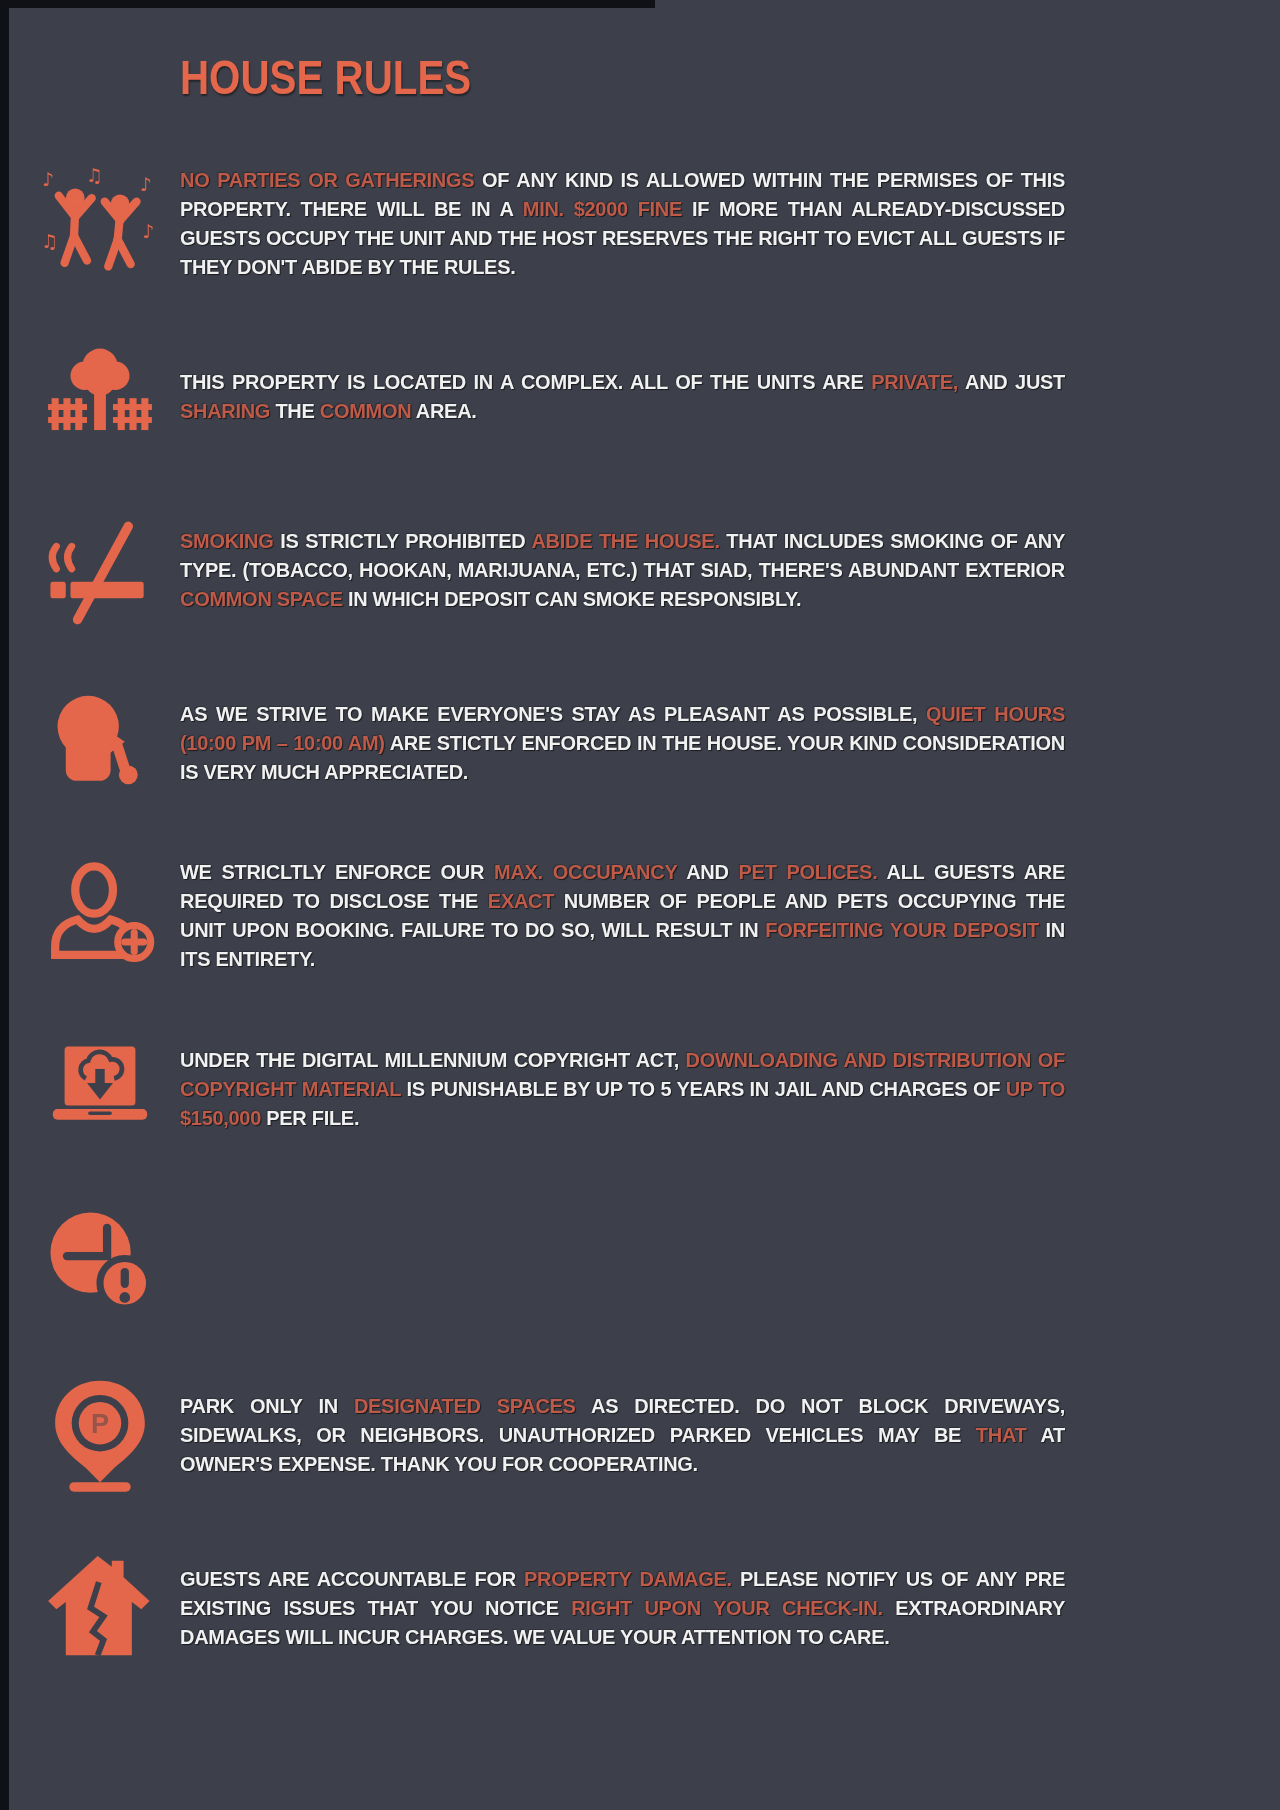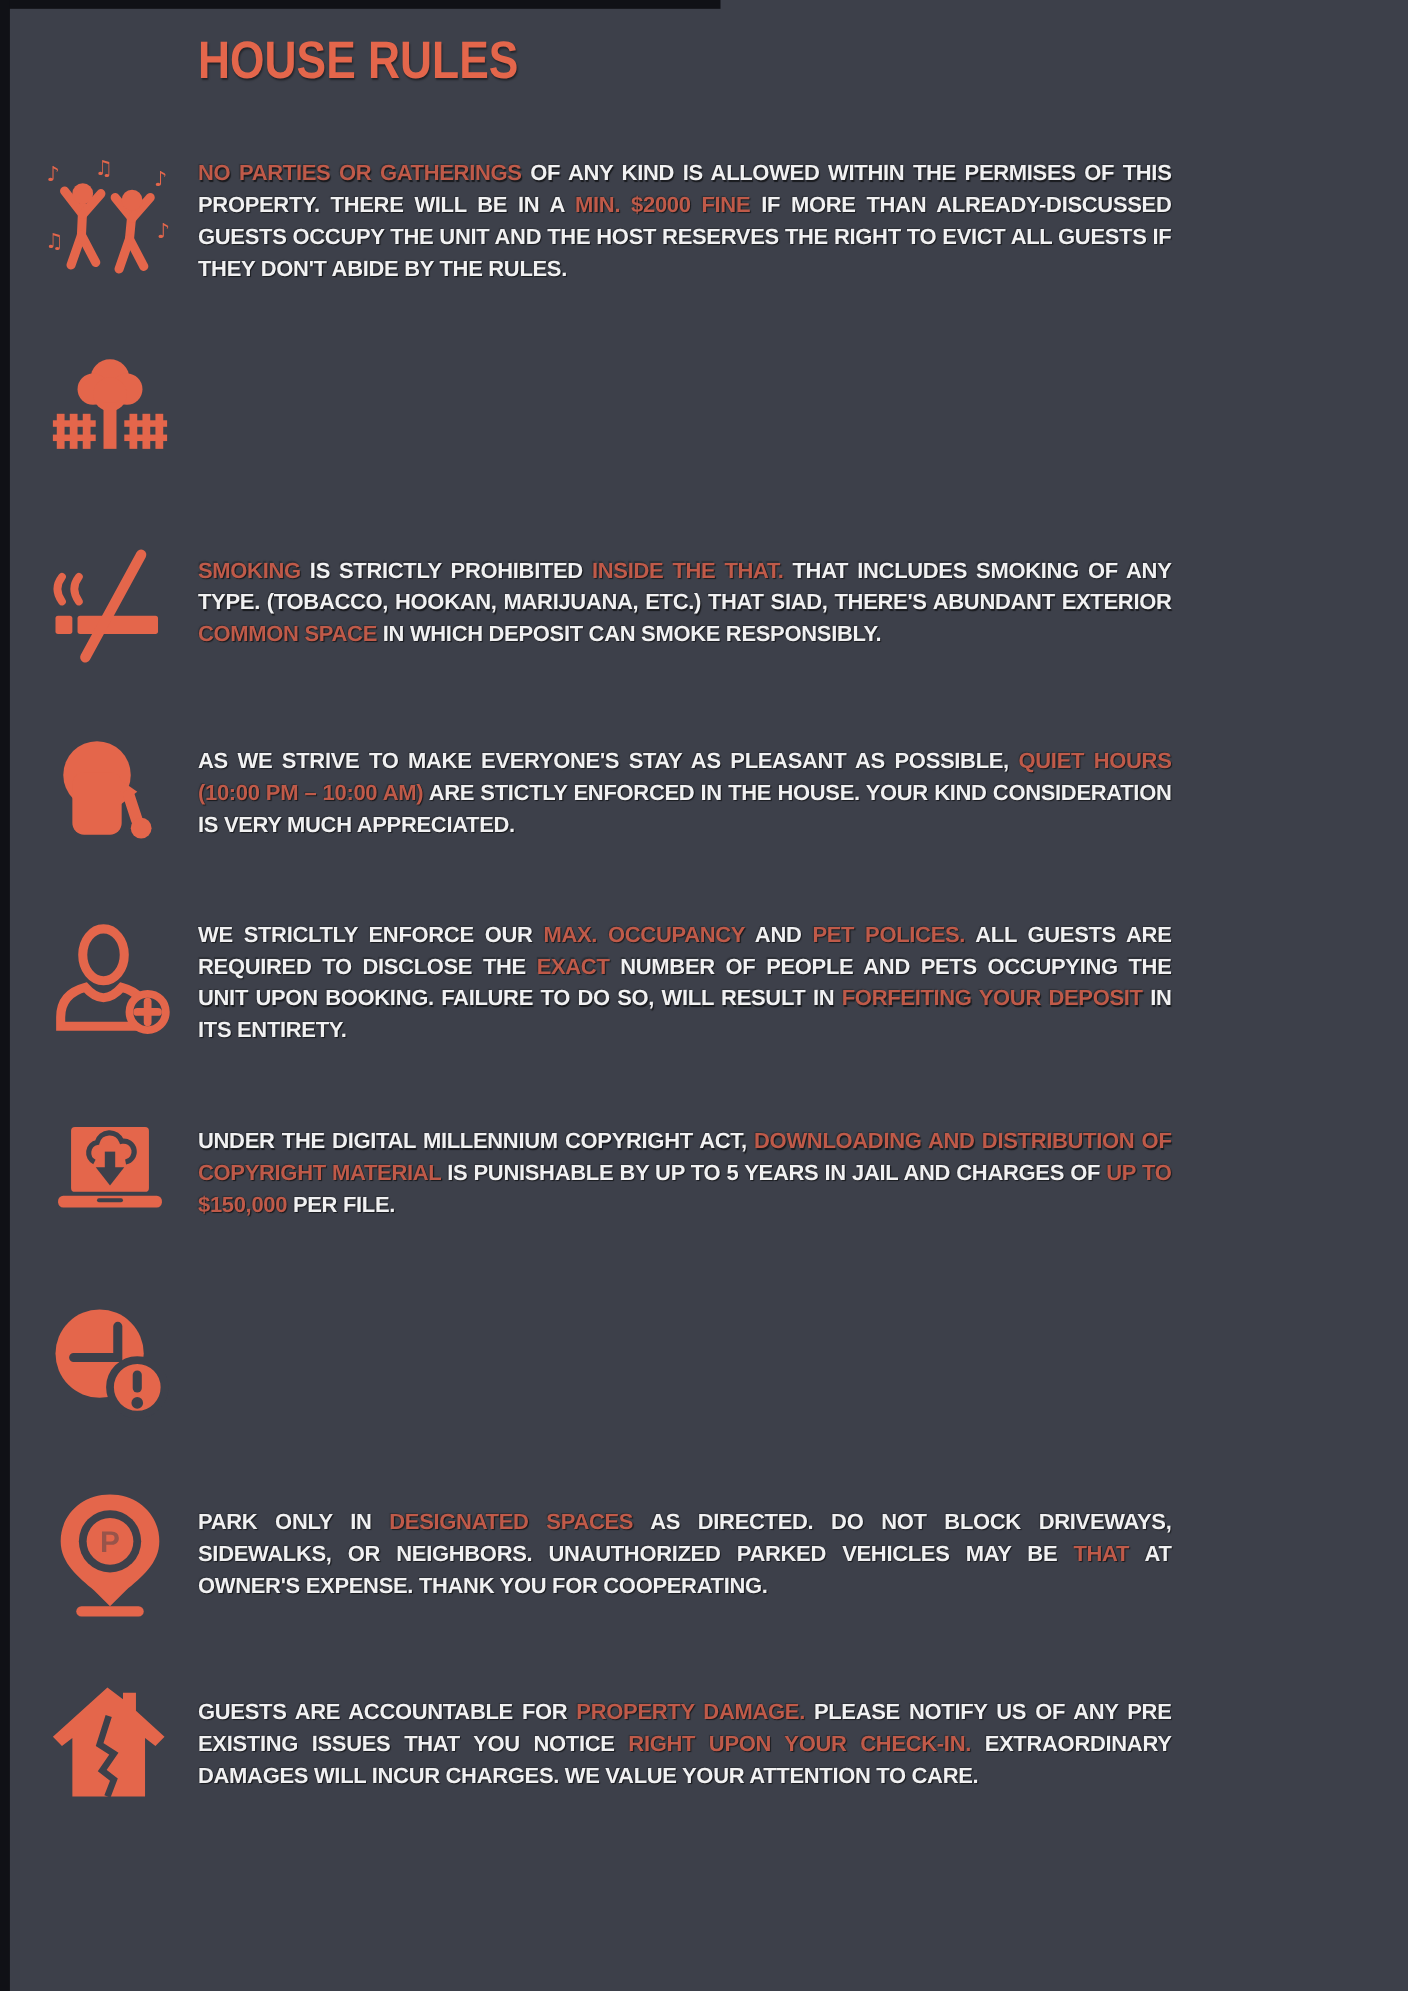--- a/index.html
+++ b/index.html
@@ -13,21 +13,21 @@
   html,body{margin:0;padding:0;}
   body{
     width:1280px;height:1810px;
     background:var(--bg);
     font-family:"Liberation Sans",sans-serif;
     overflow:hidden;
   }
   .sheet{position:relative;width:1280px;height:1810px;}
   .edge-top{position:absolute;top:0;left:0;width:655px;height:8px;background:var(--edge);}
   .edge-left{position:absolute;top:0;left:0;width:9px;height:100%;background:var(--edge);}
-  .content{position:relative;padding-top:28px;}
+  .content{position:relative;padding-top:50px;}
   h1.title{
     margin:0 0 60px 180px;
     color:var(--accent);
     font-size:48px;
     font-weight:bold;
     letter-spacing:0px;
     transform:scaleX(.84);
     transform-origin:left center;
     text-shadow:1px 2px 2px rgba(0,0,0,.45);
     white-space:nowrap;
@@ -107,37 +107,38 @@
           <rect x="61" y="56" width="33" height="5"></rect>
           <rect x="61" y="67" width="33" height="5"></rect>
           <rect x="9" y="51" width="6" height="27"></rect>
           <rect x="19" y="51" width="6" height="27"></rect>
           <rect x="29" y="51" width="6" height="27"></rect>
           <rect x="65" y="51" width="6" height="27"></rect>
           <rect x="75" y="51" width="6" height="27"></rect>
           <rect x="85" y="51" width="6" height="27"></rect>
         </svg>
       </div>
+      <p class="rule-text"><span>THIS PROPERTY IS LOCATED IN A COMPLEX. ALL OF THE UNITS ARE </span><span class="hl">PRIVATE,</span><span> AND JUST </span><span class="hl">SHARING</span><span> THE </span><span class="hl">COMMON</span><span> AREA.</span></p>
     </div>
 
     <div class="rule">
       <div class="icon-cell">
         <svg viewBox="0 0 100 100">
           <g fill="var(--accent)">
             <rect x="8" y="60" width="13" height="14" rx="2"></rect>
             <rect x="25" y="60" width="62" height="14" rx="2"></rect>
           </g>
           <g fill="none" stroke="var(--accent)" stroke-linecap="round">
             <path d="M13 30 q-7 9 0 19" stroke-width="6"></path>
             <path d="M26 30 q-7 9 0 19" stroke-width="6"></path>
             <line x1="74" y1="13" x2="31" y2="92" stroke-width="8"></line>
           </g>
         </svg>
       </div>
-      <p class="rule-text"><span class="hl">SMOKING</span><span> IS STRICTLY PROHIBITED </span><span class="hl">INSIDE THE THAT.</span><span> THAT INCLUDES SMOKING OF ANY TYPE. (TOBACCO, HOOKAN, MARIJUANA, ETC.) THAT SIAD, THERE'S ABUNDANT EXTERIOR </span><span class="hl">COMMON SPACE</span><span> IN WHICH DEPOSIT CAN SMOKE RESPONSIBLY.</span></p>
+      <p class="rule-text"><span class="hl">SMOKING</span><span> IS STRICTLY PROHIBITED </span><span class="hl">ABIDE THE HOUSE.</span><span> THAT INCLUDES SMOKING OF ANY TYPE. (TOBACCO, HOOKAN, MARIJUANA, ETC.) THAT SIAD, THERE'S ABUNDANT EXTERIOR </span><span class="hl">COMMON SPACE</span><span> IN WHICH DEPOSIT CAN SMOKE RESPONSIBLY.</span></p>
     </div>
 
     <div class="rule">
       <div class="icon-cell">
         <svg viewBox="0 0 100 100" fill="var(--accent)">
           <circle cx="40" cy="36" r="26"></circle>
           <rect x="21" y="34" width="38" height="48" rx="9"></rect>
           <path d="M58 40 l13 9 -13 10 z"></path>
           <rect x="63" y="47" width="9" height="29" rx="4.5" transform="rotate(-18 67 61)"></rect>
           <circle cx="74" cy="77" r="8"></circle>

